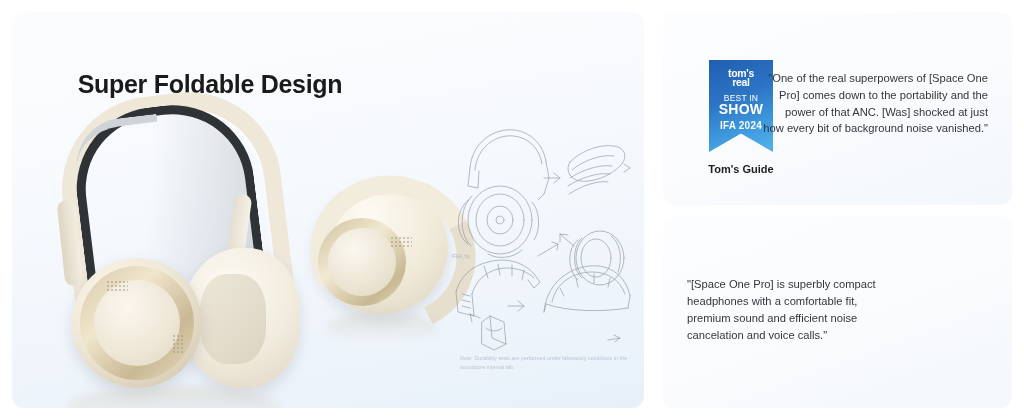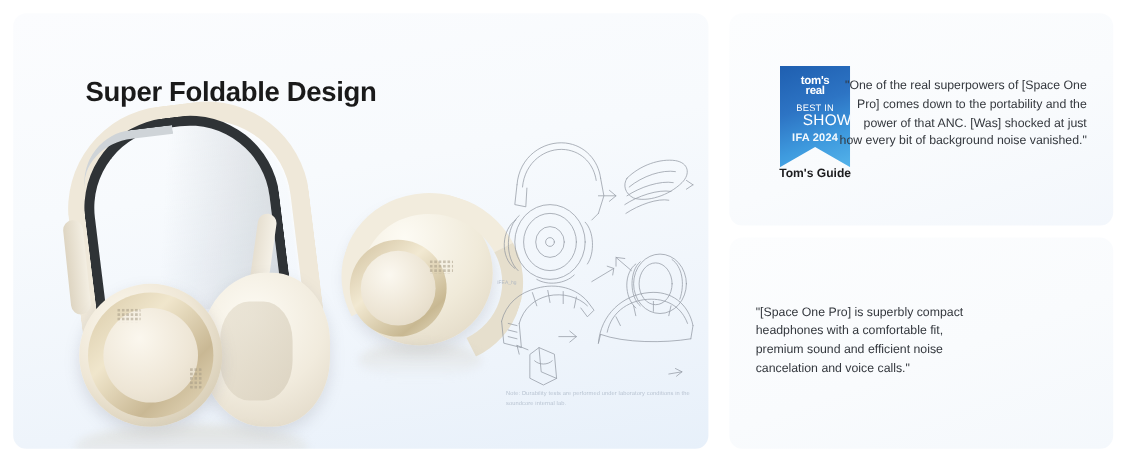--- a/index.html
+++ b/index.html
@@ -148,28 +148,28 @@
     position:absolute;top:9px;left:0;width:100%;
     font-size:10.5px;font-weight:bold;line-height:9px;letter-spacing:-.3px;
   }
   .badge-tg em{font-style:normal;display:block;}
   .badge-bis{
     position:absolute;top:33px;left:0;width:100%;
     font-size:8.5px;font-weight:normal;letter-spacing:.2px;
   }
   .badge-show{
     position:absolute;top:41px;left:0;width:100%;
-    font-size:14px;font-weight:normal;letter-spacing:.2px;padding-left:11px;
+    font-size:14px;font-weight:bold;letter-spacing:.2px;
   }
   .badge-ifa{
     position:absolute;top:60px;left:0;width:100%;
     font-size:10px;font-weight:bold;letter-spacing:.2px;opacity:.95;
   }
   .badge-caption{
-    font-size:11px;font-weight:bold;color:#1d1d1f;
+    margin-top:11px;font-size:11px;font-weight:bold;color:#1d1d1f;
   }
   .quote-tg{
     position:absolute;right:24px;top:58px;width:225px;
     text-align:right;font-size:11.2px;line-height:1.5;color:#33373d;
   }
 
   
   .quote-forbes{
     position:absolute;left:24px;top:60px;width:195px;
     text-align:left;font-size:11.2px;line-height:1.52;color:#33373d;

